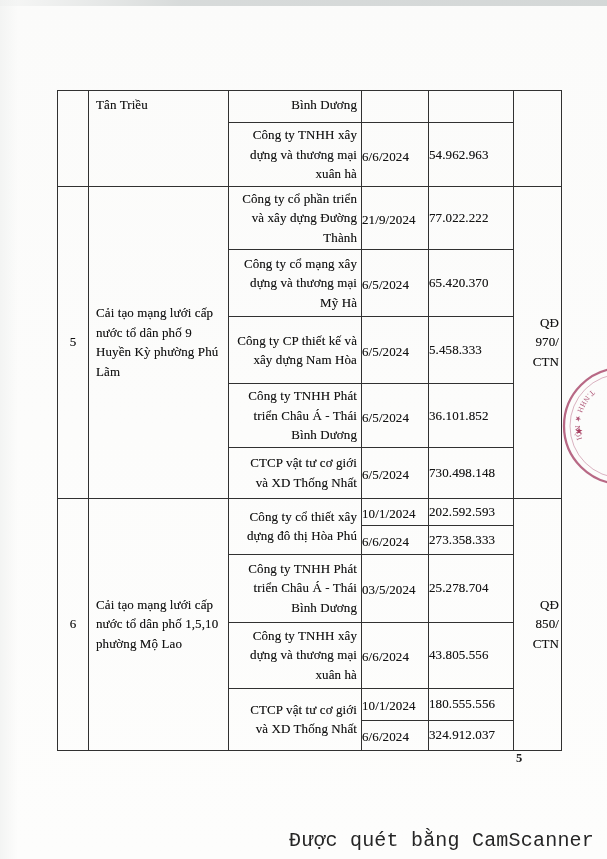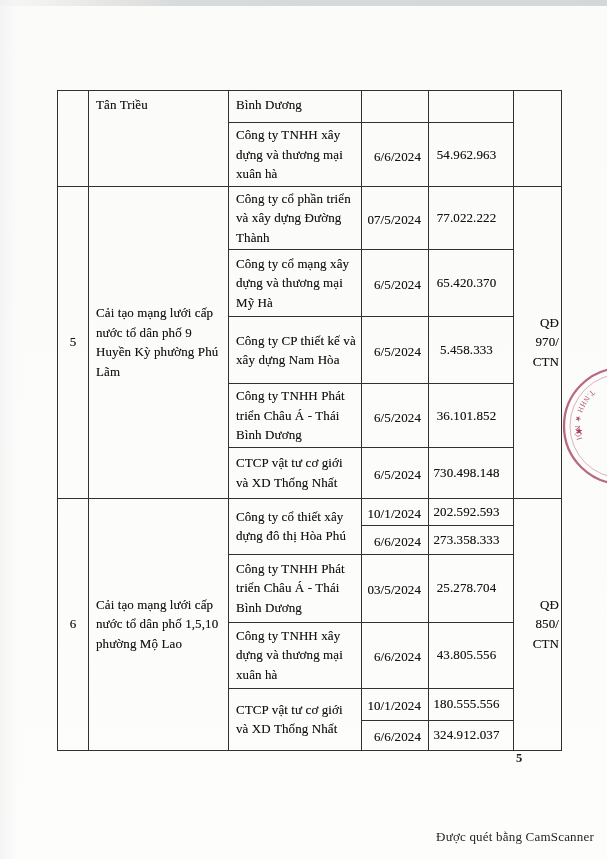--- a/index.html
+++ b/index.html
@@ -27,35 +27,35 @@
   }
   table.payments td {
     border: 1.5px solid #313131;
     font-size: 13px; line-height: 1.5; color: #141414;
     letter-spacing: 0.1px;
     text-shadow: 0 0 0.5px rgba(20,20,20,0.45);
     overflow: hidden;
   }
   .c-num  { text-align: center; vertical-align: middle; font-size: 14px; }
   .c-proj { text-align: left; vertical-align: middle; padding: 2px 5px 2px 7px; }
-  .c-comp { text-align: left; vertical-align: middle; padding: 2px 4px 2px 7px; }
-  .c-date { text-align: right; vertical-align: middle; padding: 4px 7px 0 0; }
-  .c-amt  { text-align: center; vertical-align: middle; padding: 0 9px 0 0; }
+  .c-comp { text-align: right; vertical-align: middle; padding: 2px 4px 2px 7px; }
+  .c-date { text-align: left; vertical-align: middle; padding: 4px 7px 0 0; }
+  .c-amt  { text-align: left; vertical-align: middle; padding: 0 9px 0 0; }
   .c-dec  { text-align: right; vertical-align: middle; line-height: 1.65; padding: 0 2px; }
   .top    { vertical-align: top; padding-top: 4px; }
   .page-number {
     position: absolute; left: 516px; top: 751px;
     font-size: 12.5px; font-weight: 600; color: #1c1c1c;
     font-family: "Liberation Serif", serif;
   }
   .stamp { position: absolute; left: 558px; top: 360px; }
   .footer {
     position: absolute; right: 13px; top: 829px;
-    font-family: Liberation Serif, serif;
-    font-size: 13px; font-weight: 500; color: #262626;
+    font-family: Liberation Mono, monospace;
+    font-size: 20px; font-weight: 500; color: #262626;
     letter-spacing: 0.2px;
   }
 </style>
 </head>
 <body>
 
 <div class="page">
   <div class="top-edge"></div>
 
   <table class="payments">
@@ -80,21 +80,21 @@
       <tr style="height:63px">
         <td class="c-comp">Công ty TNHH xây dựng và thương mại xuân hà</td>
         <td class="c-date">6/6/2024</td>
         <td class="c-amt">54.962.963</td>
       </tr>
 
       <tr style="height:63px">
         <td class="c-num" rowspan="5">5</td>
         <td class="c-proj" rowspan="5">Cải tạo mạng lưới cấp nước tổ dân phố 9 Huyền Kỳ phường Phú Lãm</td>
         <td class="c-comp">Công ty cổ phần triển và xây dựng Đường Thành</td>
-        <td class="c-date">07/5/2024</td>
+        <td class="c-date">21/9/2024</td>
         <td class="c-amt">77.022.222</td>
         <td class="c-dec" rowspan="5">QĐ 970/ CTN</td>
       </tr>
       <tr style="height:67px">
         <td class="c-comp">Công ty cổ mạng xây dựng và thương mại Mỹ Hà</td>
         <td class="c-date">6/5/2024</td>
         <td class="c-amt">65.420.370</td>
       </tr>
       <tr style="height:67px">
         <td class="c-comp">Công ty CP thiết kế và xây dựng Nam Hòa</td>

